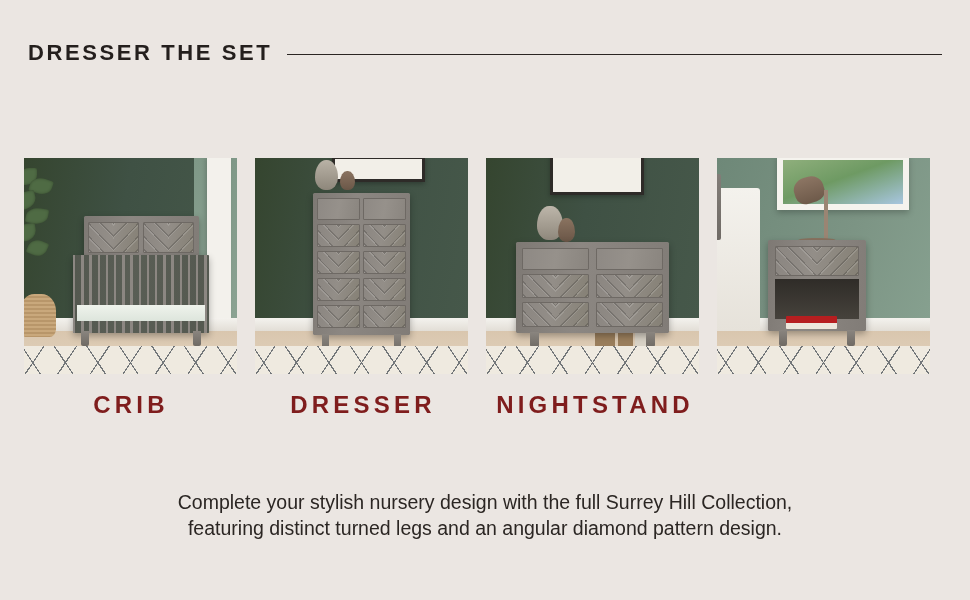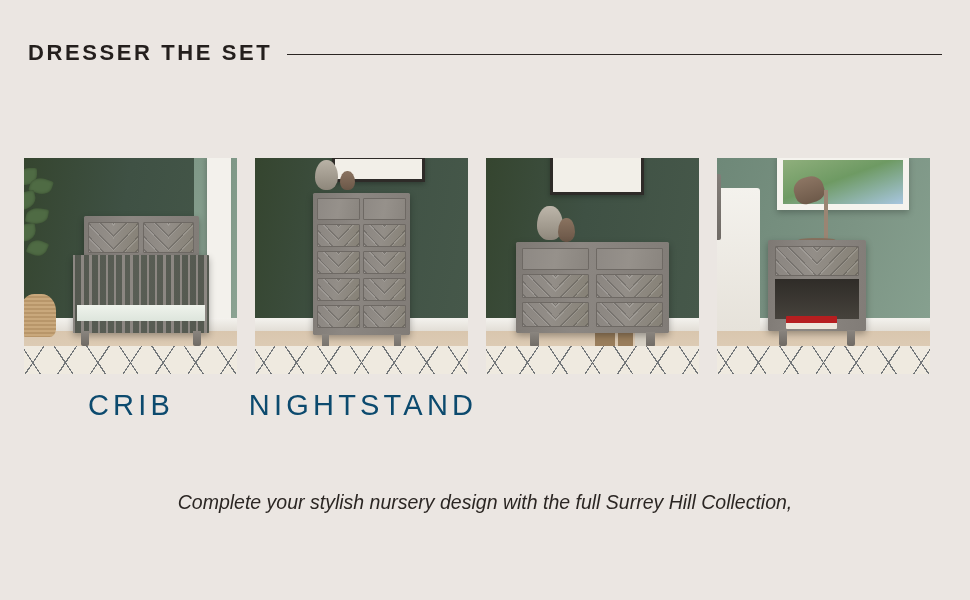--- a/index.html
+++ b/index.html
@@ -71,41 +71,41 @@
     display: flex;
     gap: 18px;
   }
   .label-cell {
     width: 214px;
     display: flex;
     align-items: center;
     justify-content: center;
   }
   .label-text {
-    font-size: 29px;
-    font-weight: 400;
+    font-size: 24px;
+    font-weight: 700;
     letter-spacing: 4.2px;
-    color: #0c4a6e;
+    color: #7f1d1d;
     white-space: nowrap;
     line-height: 1;
   }
 
   
   .caption {
     position: absolute;
     left: 105px;
     top: 489px;
     width: 760px;
     text-align: center;
     font-size: 19.5px;
     font-weight: 300;
     line-height: 26px;
     color: #2B2623;
   }
-  .caption-line { display: block; font-style: italic; }
+  .caption-line { display: block; }
 
   
   .wall, .wall-right, .baseboard, .floor, .rug,
   .furn, .drawer, .leg, .panelgrain, .art, .vase, .plant,
   .window, .bed, .lamp, .books, .basket, .slats {
     position: absolute;
   }
 
   .wall { left: 0; top: 0; width: 100%; height: 74%; background: #3E4F40; }
   .wall.deep { background: linear-gradient(100deg, #35452F 0%, #3F5144 45%, #46584A 100%); }
@@ -412,19 +412,23 @@
     <div class="rug"></div>
   </div>
 
 </div>
 
 <div class="labels">
   <div class="label-cell">
     <span class="label-text">CRIB</span>
   </div>
   <div class="label-cell">
+    <span class="label-text">DRESSER</span>
+  </div>
+  <div class="label-cell">
     <span class="label-text">NIGHTSTAND</span>
   </div>
 </div>
 
 <div class="caption">
   <span class="caption-line">Complete your stylish nursery design with the full Surrey Hill Collection,</span>
+  <span class="caption-line">featuring distinct turned legs and an angular diamond pattern design.</span>
 </div>
 
 </body></html>

